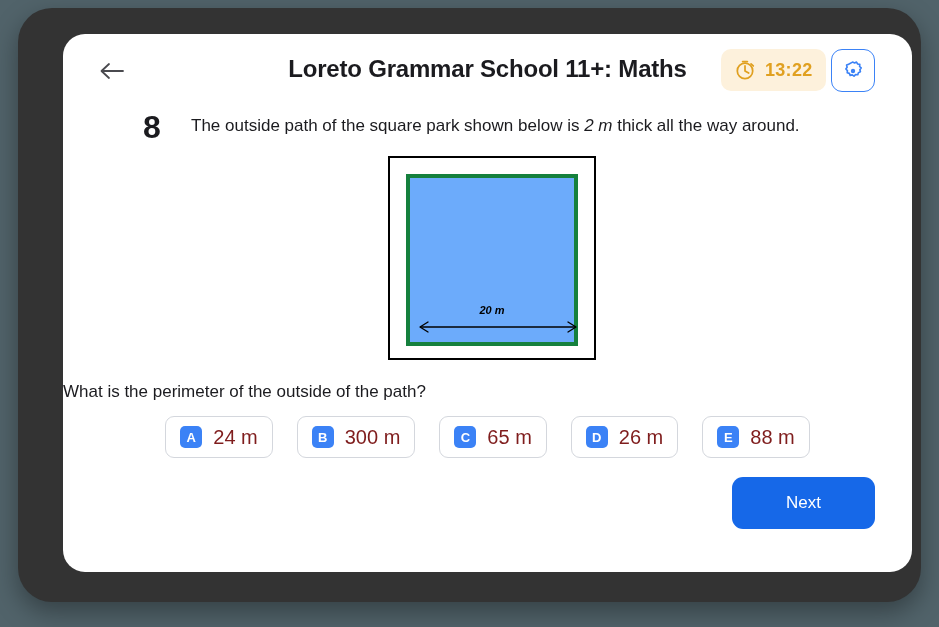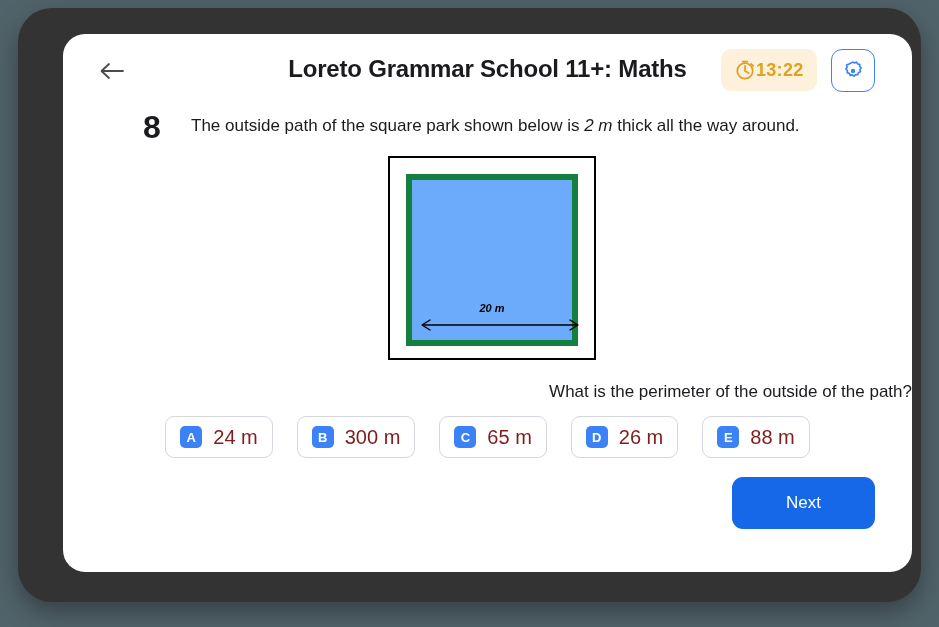--- a/index.html
+++ b/index.html
@@ -66,20 +66,21 @@
   .timer {
     position: absolute;
     left: 658px;
     top: 15px;
     height: 42px;
     padding: 0 13px;
     background: #fdf1dc;
     border-radius: 10px;
     display: flex;
     align-items: center;
+    gap: 9px;
   }
   .timer-text {
     font-size: 18px;
     font-weight: bold;
     color: #e0a020;
     letter-spacing: 0.3px;
   }
   .settings-btn {
     position: absolute;
     left: 768px;
@@ -129,21 +130,21 @@
     border: 2px solid #000000;
     box-sizing: border-box;
     background: #ffffff;
   }
   .inner-square {
     position: absolute;
     left: 18px;
     top: 18px;
     right: 18px;
     bottom: 14px;
-    border: 6px solid #15803d;
+    border: 4px solid #15803d;
     box-sizing: border-box;
     background: #6cabfb;
   }
   .dim-label {
     position: absolute;
     left: 0;
     right: 0;
     bottom: 26px;
     text-align: center;
     font-size: 11px;
@@ -157,21 +158,21 @@
     right: 8px;
     bottom: 8px;
     height: 14px;
   }
   
   .prompt {
     position: absolute;
     left: 0;
     top: 348px;
     width: 849px;
-    text-align: right;
+    text-align: left;
     font-size: 17px;
     color: #1b1b1f;
   }
   
   .options {
     position: absolute;
     left: 0;
     top: 382px;
     width: 849px;
     display: flex;

